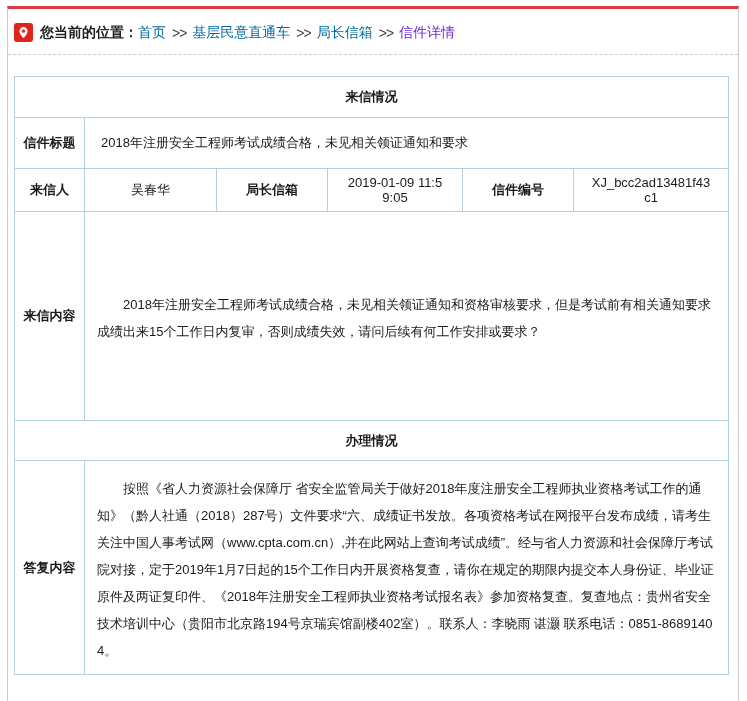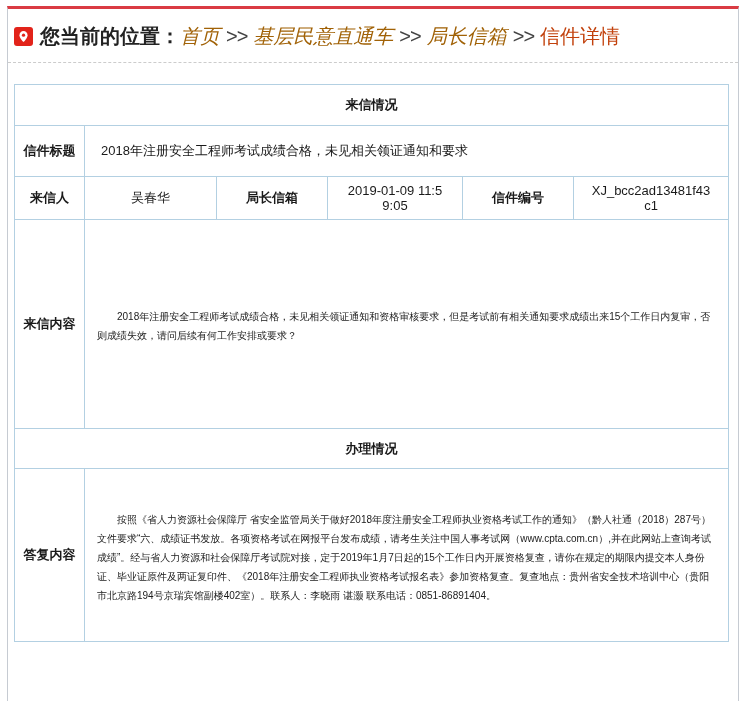--- a/index.html
+++ b/index.html
@@ -17,36 +17,36 @@
     border-right: 1px solid #c6cbd2;
     border-top: 3px solid #da3b43;
     background: #ffffff;
   }
   
   .breadcrumb {
     display: flex;
     align-items: center;
     padding: 14px 10px 12px 6px;
     border-bottom: 1px dashed #cccccc;
-    font-size: 20px;
+    font-size: 14px;
   }
   .loc-icon {
     width: 19px; height: 19px;
     background: #e2231a;
     border-radius: 3px;
     display: inline-flex;
     align-items: center;
     justify-content: center;
     margin-right: 7px;
     flex: 0 0 auto;
   }
   .loc-icon svg { display: block; }
   .bc-label { font-weight: bold; color: #222; }
-  .bc-link { color: #a16207; text-decoration: none; cursor: pointer; font-style: italic; }
-  .bc-current { color: #c2410c; }
+  .bc-link { color: #0369a1; text-decoration: none; cursor: pointer; }
+  .bc-current { color: #6d28d9; }
   .bc-sep { color: #444; margin: 0 6px; letter-spacing: -1px; }
   
   .table-wrap { padding: 21px 0 0 6px; }
   table.letter-table {
     width: 714px;
     border-collapse: collapse;
     table-layout: fixed;
   }
   table.letter-table td {
     border: 1px solid #b3d0e2;
@@ -75,22 +75,22 @@
   tr.r-content td { height: 209px; }
   tr.r-header2 td { height: 40px; }
   tr.r-progress td { height: 51px; }
   tr.r-reply td { height: 173px; }
   td.cell-content {
     vertical-align: top;
     padding: 14px 10px 10px 12px;
   }
   td.cell-content p {
     text-indent: 2em;
-    line-height: 19px;
-    font-size: 10px;
+    line-height: 27px;
+    font-size: 13px;
   }
 </style>
 </head>
 <body>
 
 <div class="page">
 
   <div class="breadcrumb">
     <span class="loc-icon">
       <svg width="13" height="13" viewBox="0 0 24 24">

